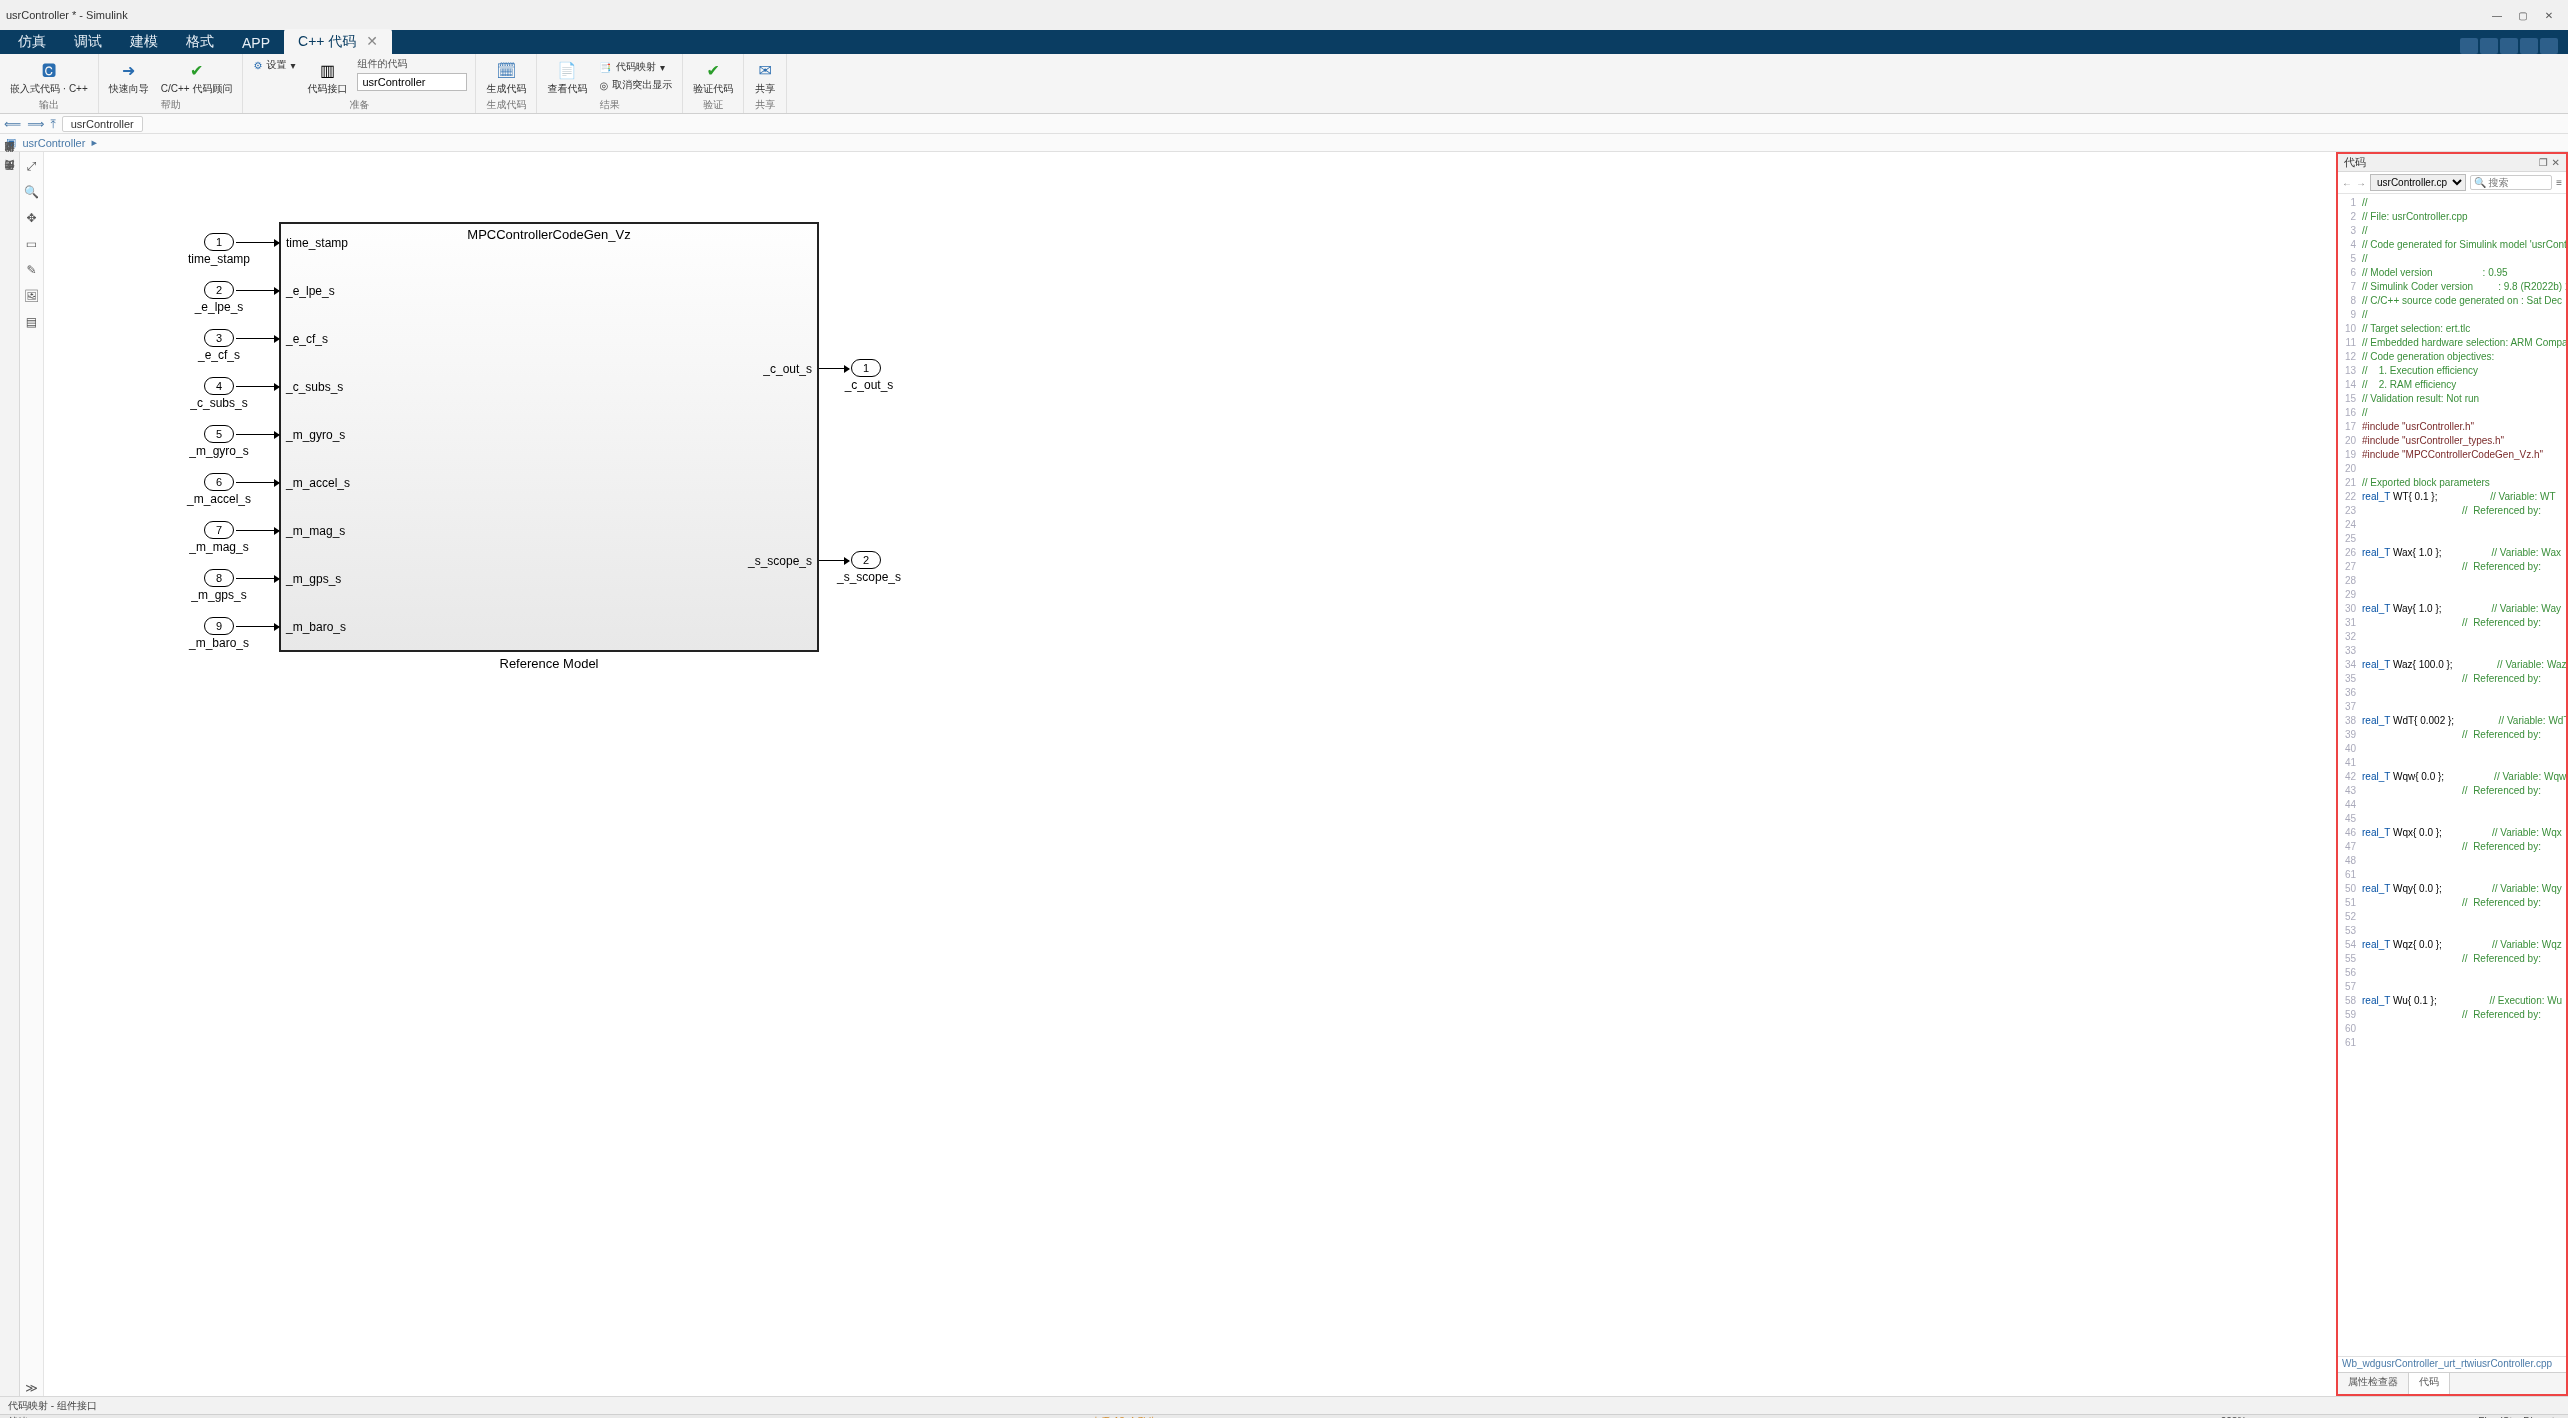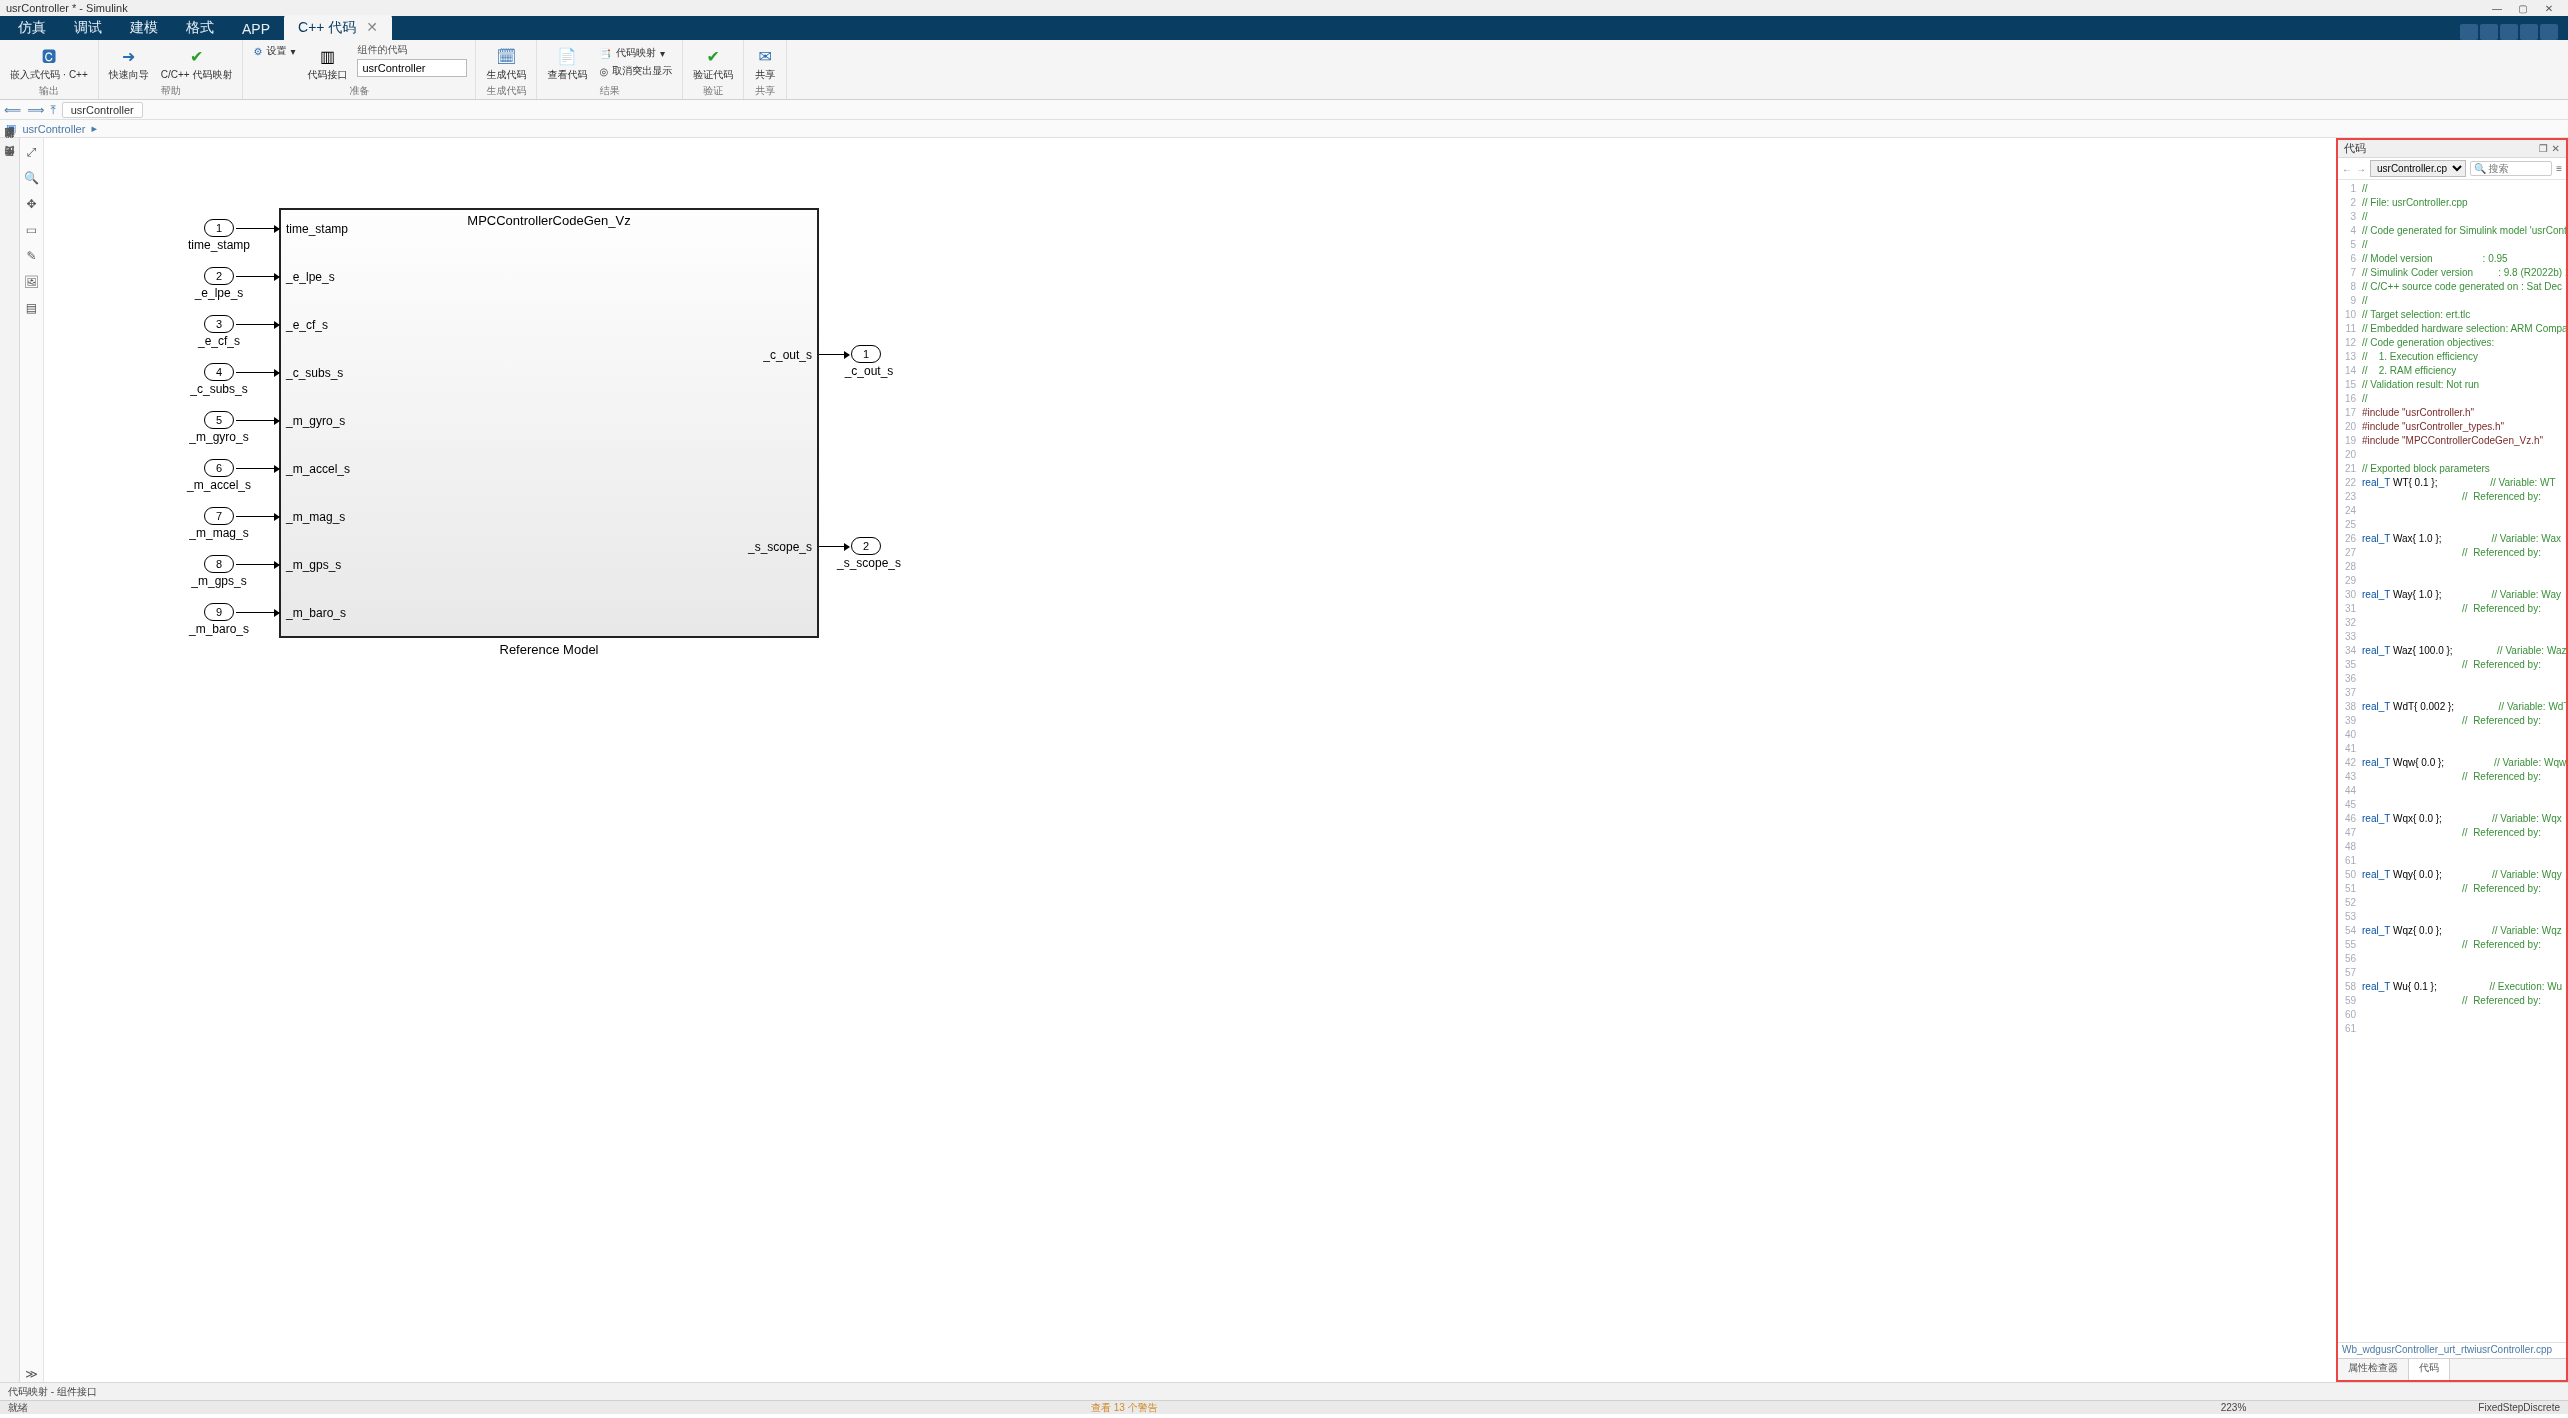--- a/index.html
+++ b/index.html
@@ -1,19 +1,19 @@
 <!DOCTYPE html>
 <html><head>
 <meta charset="utf-8">
 <style>
 * { box-sizing: border-box; margin: 0; padding: 0; font-family: "Microsoft YaHei", "Segoe UI", Arial, sans-serif; }
 html, body { width: 100%; height: 100%; overflow: hidden; background: #fff; }
 
 
-.titlebar { height: 16px; background: #f0f0f0; display: flex; align-items: center; padding: 0 6px; font-size: 11px; color: #333; }
+.titlebar { height: 30px; background: #f0f0f0; display: flex; align-items: center; padding: 0 6px; font-size: 11px; color: #333; }
 .titlebar .spacer { flex: 1; }
 .titlebar .win-btn { width: 26px; text-align: center; color: #555; cursor: pointer; font-size: 10px; }
 
 
 .tabstrip { height: 24px; background: #0a3d62; display: flex; align-items: flex-end; padding: 0 4px; }
 .tabstrip .tab { padding: 4px 14px 3px; font-size: 14px; color: #e6eef5; cursor: pointer; border-top-left-radius: 3px; border-top-right-radius: 3px; }
 .tabstrip .tab.active { background: #f5f5f5; color: #0a3d62; }
 .tabstrip .tab .close { margin-left: 6px; color: #888; }
 .tabstrip .right-tool { margin-left: auto; display: flex; gap: 2px; align-items: center; padding-right: 6px;}
 .tabstrip .right-tool .rt { width: 18px; height: 16px; background: #2d5f8a; border-radius: 2px; cursor: pointer; }
@@ -136,21 +136,21 @@
     <div class="glabel">输出</div>
   </div>
   <div class="group">
     <div class="controls">
       <div class="btn">
         <span class="icon i-blue">➜</span>
         <span class="lbl">快速向导</span>
       </div>
       <div class="btn">
         <span class="icon i-green">✔</span>
-        <span class="lbl">C/C++ 代码映射</span>
+        <span class="lbl">C/C++ 代码顾问</span>
       </div>
     </div>
     <div class="glabel">帮助</div>
   </div>
   <div class="group">
     <div class="controls">
       <div style="display:flex;flex-direction:column;gap:2px;">
         <div class="small">
             <span class="i-blue">⚙</span>
             <span>设置</span>

